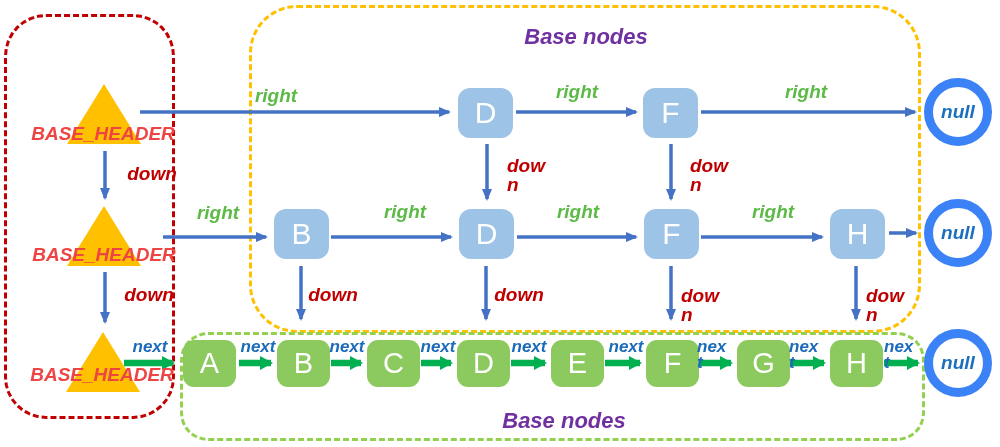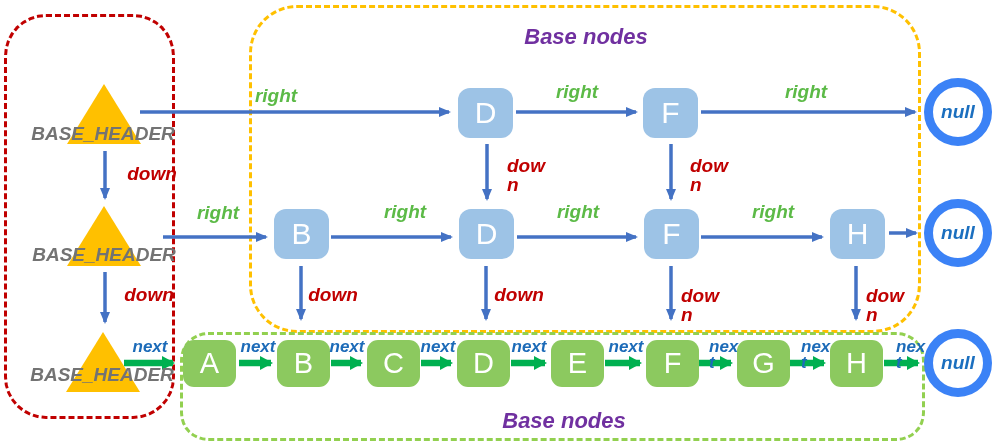--- a/index.html
+++ b/index.html
@@ -15,21 +15,21 @@
     position:absolute;transform:translate(-50%,-50%);
     color:#7030A0;font-weight:bold;font-style:italic;font-size:22px;white-space:nowrap;
   }
   .tri{
     position:absolute;width:0;height:0;
     border-left:37px solid transparent;border-right:37px solid transparent;
     border-bottom:60px solid #FFC000;
   }
   .hdr-label{
     position:absolute;transform:translate(-50%,-50%);
-    color:#737373;font-weight:bold;font-style:italic;font-size:19px;white-space:nowrap;z-index:5;
+    color:#ef4444;font-weight:bold;font-style:italic;font-size:19px;white-space:nowrap;z-index:5;
   }
   .inode{
     position:absolute;width:55px;height:50px;border-radius:12px;background:#9DC3E6;
     color:#fff;font-size:30px;display:flex;align-items:center;justify-content:center;z-index:4;
   }
   .bnode{
     position:absolute;width:53px;height:47px;border-radius:11px;background:#8CC95F;
     color:#fff;font-size:29px;display:flex;align-items:center;justify-content:center;z-index:4;
   }
   .nullc{
@@ -42,21 +42,21 @@
     position:absolute;transform:translate(-50%,-50%);
     font-weight:bold;font-style:italic;white-space:pre-line;z-index:6;text-align:left;
   }
   .lbl-tl{
     position:absolute;font-weight:bold;font-style:italic;
     white-space:pre-line;z-index:6;text-align:left;line-height:1.02;
   }
   .right-lbl{color:#5CBA47;font-size:19px;}
   .down-lbl{color:#C00000;font-size:19px;}
   .next-lbl{color:#1C6BB8;font-size:17px;}
-  .next-lbl.lbl-tl{line-height:0.95;margin-left:12px;}
+  .next-lbl.lbl-tl{line-height:0.95;}
   #arrows{position:absolute;left:0;top:0;width:1000px;height:447px;z-index:3;}
 </style>
 </head>
 <body>
 
 <div id="canvas">
 
   <div class="box" id="head-box"></div>
   <div class="box" id="index-box"></div>
   <div class="box" id="base-box"></div>

